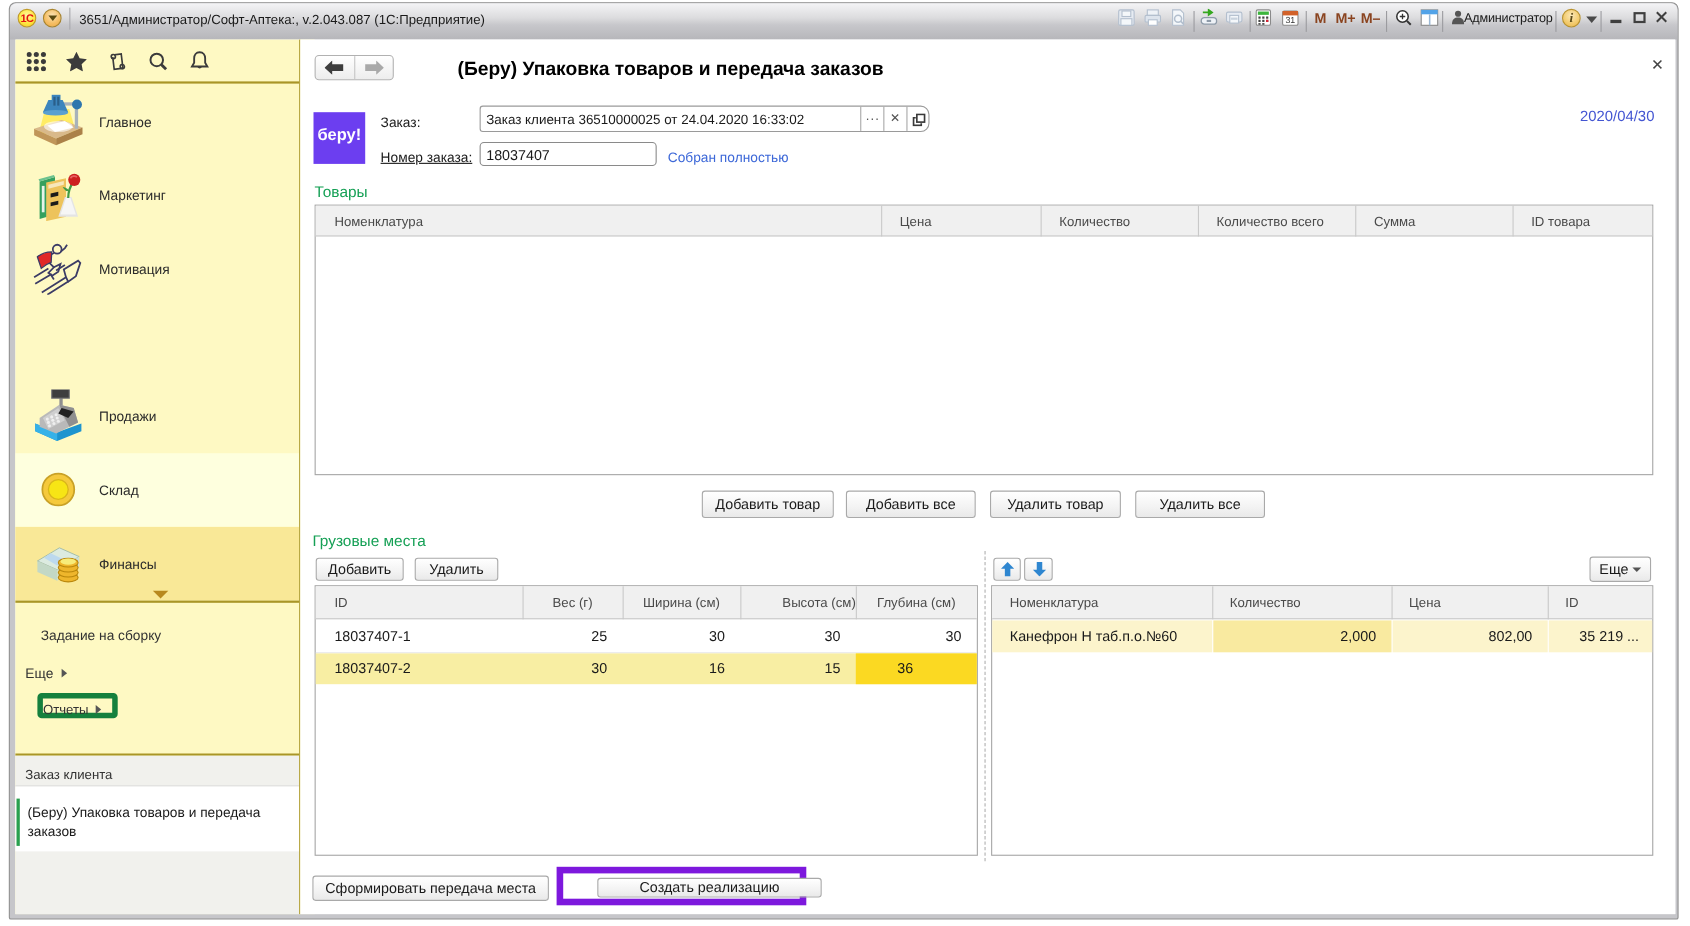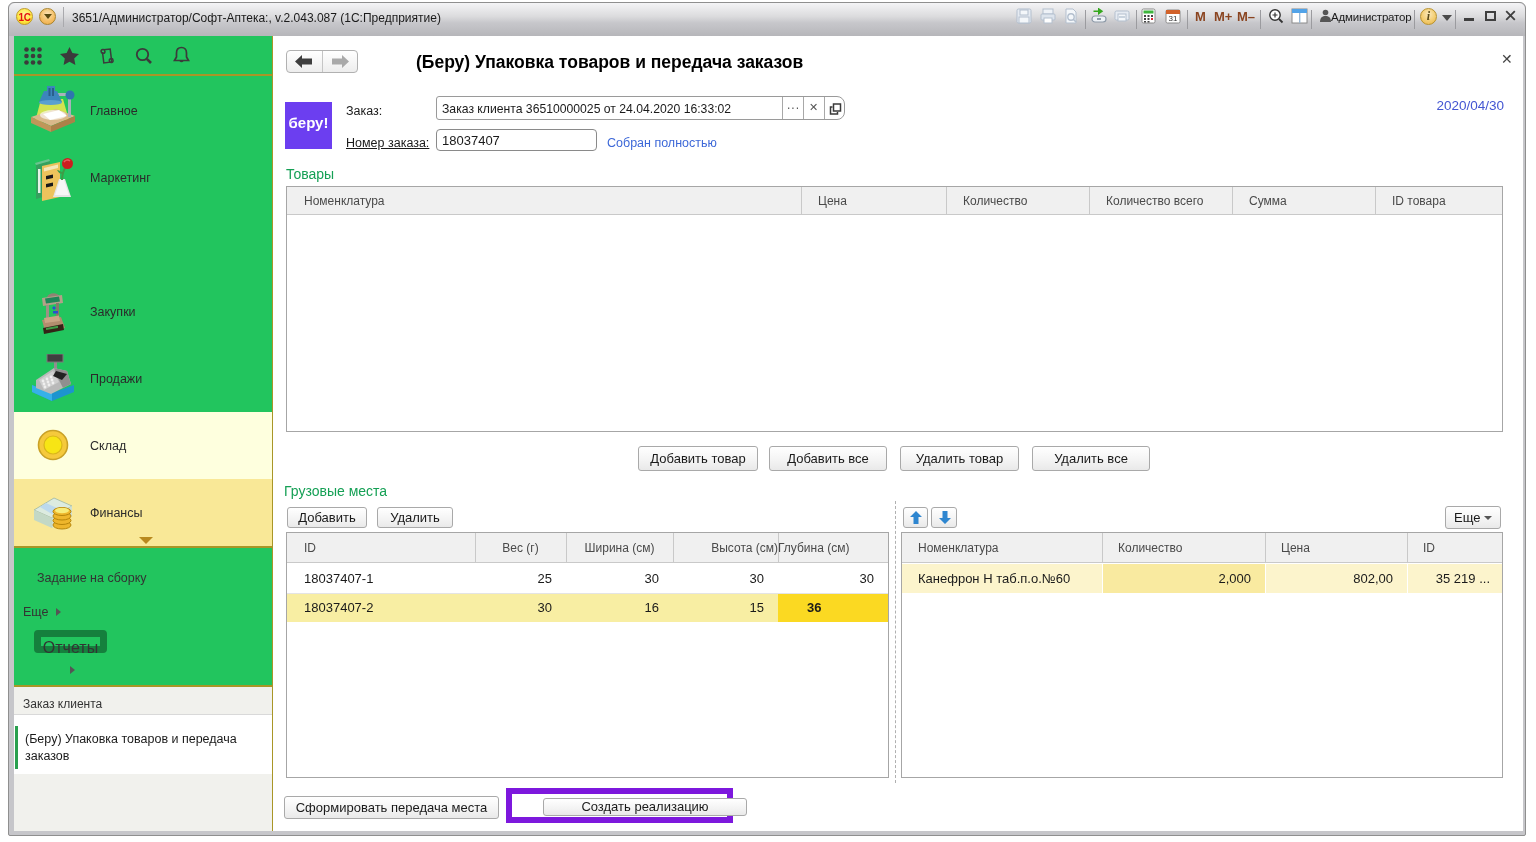--- a/index.html
+++ b/index.html
@@ -1,20 +1,20 @@
 <!DOCTYPE html>
 <html><head><meta charset="utf-8">
 <style>
 *{margin:0;padding:0;box-sizing:border-box;}
 html,body{width:1536px;height:842px;background:#fff;font-family:"Liberation Sans",sans-serif;overflow:hidden;}
 .abs{position:absolute;}
 #win{position:absolute;left:8px;top:2px;width:1518px;height:834px;background:#c6c6ca;border:1px solid #8f8f8f;border-radius:6px 6px 2px 2px;}
 #titlebar{position:absolute;left:0;top:0;width:100%;height:33px;background:linear-gradient(#f4f4f6 0%,#dcdcde 40%,#c7c7cb 60%,#b6b6ba 100%);border-radius:6px 6px 0 0;}
 #client{position:absolute;left:5px;top:33px;width:1509px;height:795px;background:#fff;}
-#sidebar{position:absolute;left:0;top:0;width:272px;height:795px;background:#22c55e;}
+#sidebar{position:absolute;left:0;top:0;width:272px;height:795px;background:#fef9c3;}
 #content{position:absolute;left:259px;top:0;width:1250px;height:795px;background:#fff;}
 .mi{position:absolute;left:0;width:258px;height:67px;}
 .mi .lbl{position:absolute;left:76px;top:50%;transform:translateY(-50%);font-size:12.5px;color:#2b2b2b;}
 .mi .ic{position:absolute;left:15px;top:9px;width:50px;height:50px;}
 .btn{position:absolute;background:linear-gradient(#ffffff,#f3f3f3 60%,#e9e9e9);border:1px solid #a9a9a9;border-radius:3px;font-size:13px;color:#1a1a1a;text-align:center;}
 .sep{position:absolute;top:7px;width:1px;height:19px;background:#9b9b9f;}
 .th{position:absolute;font-size:12px;color:#4a4a4a;top:50%;transform:translateY(-50%);white-space:nowrap;}
 .hdr{background:#f0f0f0;}
 .green{color:#15a055;font-size:14px;}
 .cell{position:absolute;font-size:13px;color:#1a1a1a;white-space:nowrap;}
@@ -178,36 +178,34 @@
           <polygon points="17,31 24,29.4 24,33 17,34.6" fill="#1a1a1a"></polygon>
           <polygon points="30,26 36,26 42,44 24,44" fill="#e4e4e4"></polygon>
           <polygon points="31,27 35,27 40,42 26,42" fill="#f6f6f6"></polygon>
           <path d="M33 27 C33 20 35 16 38 12" stroke="#3f9b46" fill="none" stroke-width="2"></path>
           <path d="M34 20 C31 18 30 17 28 17 C30 20 31 21 34 21 Z" fill="#3f9b46"></path>
           <circle cx="38.5" cy="10.5" r="5.5" fill="#cc1f1f"></circle>
           <path d="M35 9 A4 4 0 0 1 41 8" stroke="#e86060" fill="none" stroke-width="1.5"></path>
         </svg></div>
           <div class="lbl">Маркетинг</div>
         </div>
-      <div class="mi" style="top:242px;">
-          <div class="ic">
-        <svg width="48" height="48" viewBox="0 0 48 48">
-          <path d="M18 10 A7 6 0 0 1 31 10 Z" fill="#8f8374"></path>
-          <polygon points="13,11 33,8 34,16 14,19" fill="#b3a188"></polygon>
-          <polygon points="16,11.5 30,9.5 31,14.5 17,16.5" fill="#1f8659"></polygon>
-          <rect x="17" y="18" width="3" height="16" fill="#9c9284"></rect>
-          <rect x="27" y="16" width="3" height="16" fill="#847a6c"></rect>
-          <polygon points="23,21 25,19 27,21 25,23" fill="#2a4fd0"></polygon>
-          <rect x="24" y="24" width="5" height="2.5" fill="#2a4fd0"></rect>
-          <polygon points="13,33 32,30 36,41 16,44" fill="#b28d6e"></polygon>
-          <polygon points="15,31 30,28.5 31,34 16,36" fill="#c9a585"></polygon>
-          <polygon points="14,41 34,37 35,43 15,47" fill="#332416"></polygon>
-          <polygon points="17,41 29,38.8 29,41 17,43" fill="#3f9b46"></polygon>
-        </svg></div>
-          <div class="lbl">Закупки</div>
+      <div class="mi" style="top:175px;">
+          <div class="ic">
+        <svg width="48" height="48" viewBox="0 0 48 48" fill="none" stroke="#3c3c66" stroke-width="1.6">
+          <path d="M2 32 L15 24 M3 38 L18 29"></path>
+          <path d="M22 26 L30 21"></path>
+          <path d="M9 46 L31 32 M14 48 L33 36"></path>
+          <path d="M31 32 L29 25 L42 17 L44 19 L40 31 L33 36 Z"></path>
+          <circle cx="23" cy="6.5" r="4"></circle>
+          <path d="M26 9 L30 5.5 L32 2.5"></path>
+          <path d="M20 10 C16 12 14 15 15 18 L20 23 L15 28 L19 31"></path>
+          <path d="M20 23 L26 20 L24 27 L18 31 L20 34"></path>
+          <path d="M18 9 C13 9 8 11 5 13.5 L8.5 24 C11.5 21 14.5 19.5 17.5 18.5 Z" fill="#e02828" stroke="#3c3c66" stroke-width="1.2"></path>
+        </svg></div>
+          <div class="lbl">Мотивация</div>
         </div>
       <div class="mi" style="top:309px;">
           <div class="ic">
         <svg width="48" height="48" viewBox="0 0 48 48">
           <rect x="25" y="5" width="3" height="10" fill="#8f8f8f"></rect>
           <rect x="18" y="0" width="16" height="8" fill="#3f3f3f" stroke="#7a7a7a"></rect>
           <polygon points="3,31 23,39 45,31 45,38 23,47 3,38" fill="#1d94cf"></polygon>
           <polygon points="3,31 23,39 23,47 3,38" fill="#36b1e8"></polygon>
           <polygon points="7,26 25,14 38,17 42,30 22,40 7,34" fill="#b9b9b9"></polygon>
           <polygon points="25,14 38,17 42,30 34,34 28,22" fill="#8f8f8f"></polygon>
@@ -249,21 +247,21 @@
             <ellipse cx="33" cy="23.5" rx="9" ry="4"></ellipse>
           </g>
           <ellipse cx="33" cy="22.5" rx="7" ry="2.8" fill="#f7ec7a"></ellipse>
         </svg></div>
           <div class="lbl">Финансы</div>
         </div>
       <div class="abs" style="left:125px;top:501px;width:0;height:0;border-left:7px solid transparent;border-right:7px solid transparent;border-top:7px solid #b8891e;"></div>
       <div class="abs" style="left:0;top:510px;width:258px;height:2px;background:#a99627;"></div>
       <div class="abs" style="left:9px;top:535px;font-size:12.5px;color:#333;margin-left:14px;">Задание на сборку</div>
       <div class="abs" style="left:9px;top:569px;font-size:12.5px;color:#333;">Еще <span style="display:inline-block;width:0;height:0;border-top:4px solid transparent;border-bottom:4px solid transparent;border-left:5px solid #555;margin-left:4px;"></span></div>
-      <div class="abs" style="left:20px;top:594px;width:73px;height:23px;border:7px solid #15803d;border-radius:4px;font-size:16px;color:#333;text-align:center;line-height:21px;">Отчеты <span style="display:inline-block;width:0;height:0;border-top:4px solid transparent;border-bottom:4px solid transparent;border-left:5px solid #555;margin-left:3px;"></span></div>
+      <div class="abs" style="left:20px;top:594px;width:73px;height:23px;border:5px solid #15803d;border-radius:4px;font-size:12px;color:#333;line-height:21px;">Отчеты <span style="display:inline-block;width:0;height:0;border-top:4px solid transparent;border-bottom:4px solid transparent;border-left:5px solid #555;margin-left:3px;"></span></div>
       <div class="abs" style="left:0;top:649px;width:258px;height:2px;background:#a99627;"></div>
       <div class="abs" style="left:0;top:651px;width:258px;height:144px;background:#f1f1ed;">
         <div class="abs" style="left:9px;top:10px;font-size:12px;color:#333;">Заказ клиента</div>
         <div class="abs" style="left:0;top:27px;width:258px;height:1px;background:#d9d9d9;"></div>
         <div class="abs" style="left:0;top:28px;width:258px;height:59px;background:#ffffff;">
           <div class="abs" style="left:1px;top:11px;width:3px;height:43px;background:#29a04e;"></div>
           <div class="abs" style="left:11px;top:16px;width:230px;font-size:12.5px;color:#1a1a1a;line-height:16.5px;">(Беру) Упаковка товаров и передача заказов</div>
         </div>
       </div>
     </div>
@@ -325,40 +323,40 @@
       <div class="abs green" style="left:11px;top:447px;">Грузовые места</div>
       <div class="btn" style="left:14px;top:471px;width:80px;height:21px;line-height:19px;">Добавить</div>
       <div class="btn" style="left:104px;top:471px;width:76px;height:21px;line-height:19px;">Удалить</div>
 
       <div class="abs" style="left:13px;top:496px;width:603px;height:246px;border:1px solid #a6a6a6;background:#fff;">
         <div class="hdr abs" style="left:0;top:0;width:601px;height:30px;border-bottom:1px solid #c9c9c9;"></div>
         <div class="th" style="left:17px;top:15px;">ID</div>
         <div class="th" style="left:188px;top:15px;width:91px;text-align:center;">Вес (г)</div>
         <div class="th" style="left:279px;top:15px;width:107px;text-align:center;">Ширина (см)</div>
         <div class="th" style="left:386px;top:15px;width:105px;text-align:right;">Высота (см)</div>
-        <div class="th" style="left:491px;top:15px;width:110px;">Глубина (см)</div>
+        <div class="th" style="left:491px;top:15px;width:110px;text-align:center;">Глубина (см)</div>
         <div class="abs" style="left:188px;top:0;width:1px;height:30px;background:#c9c9c9;"></div>
         <div class="abs" style="left:279px;top:0;width:1px;height:30px;background:#c9c9c9;"></div>
         <div class="abs" style="left:386px;top:0;width:1px;height:30px;background:#c9c9c9;"></div>
         <div class="abs" style="left:491px;top:0;width:1px;height:30px;background:#c9c9c9;"></div>
 
         <div class="cell" style="left:17px;top:38px;">18037407-1</div>
         <div class="cell" style="left:188px;top:38px;width:77px;text-align:right;">25</div>
         <div class="cell" style="left:279px;top:38px;width:93px;text-align:right;">30</div>
         <div class="cell" style="left:386px;top:38px;width:91px;text-align:right;">30</div>
         <div class="cell" style="left:491px;top:38px;width:96px;text-align:right;">30</div>
         <div class="abs" style="left:0;top:60px;width:601px;height:1px;background:#e4e4e4;"></div>
 
         <div class="abs" style="left:0;top:61px;width:601px;height:28px;background:#f8eea3;"></div>
         <div class="abs" style="left:491px;top:61px;width:110px;height:28px;background:#fbd922;"></div>
         <div class="cell" style="left:17px;top:67px;">18037407-2</div>
         <div class="cell" style="left:188px;top:67px;width:77px;text-align:right;">30</div>
         <div class="cell" style="left:279px;top:67px;width:93px;text-align:right;">16</div>
         <div class="cell" style="left:386px;top:67px;width:91px;text-align:right;">15</div>
-        <div class="cell" style="left:520px;top:67px;width:96px;text-align:left;font-weight:bold;">36</div>
+        <div class="cell" style="left:488px;top:67px;width:96px;text-align:center;">36</div>
       </div>
 
       <div class="abs" style="left:622px;top:465px;width:1px;height:282px;border-left:1px dashed #b0b0b0;"></div>
 
       <div class="btn" style="left:630px;top:471px;width:25px;height:21px;"></div>
       <svg class="abs" style="left:637px;top:475px;" width="12" height="13" viewBox="0 0 12 13">
           <path d="M6 0 L12 6 L8.5 6 L8.5 13 L3.5 13 L3.5 6 L0 6 Z" fill="#2e86d0"></path>
         </svg>
       <div class="btn" style="left:658px;top:471px;width:26px;height:21px;"></div>
       <svg class="abs" style="left:666px;top:475px;" width="12" height="13" viewBox="0 0 12 13">

